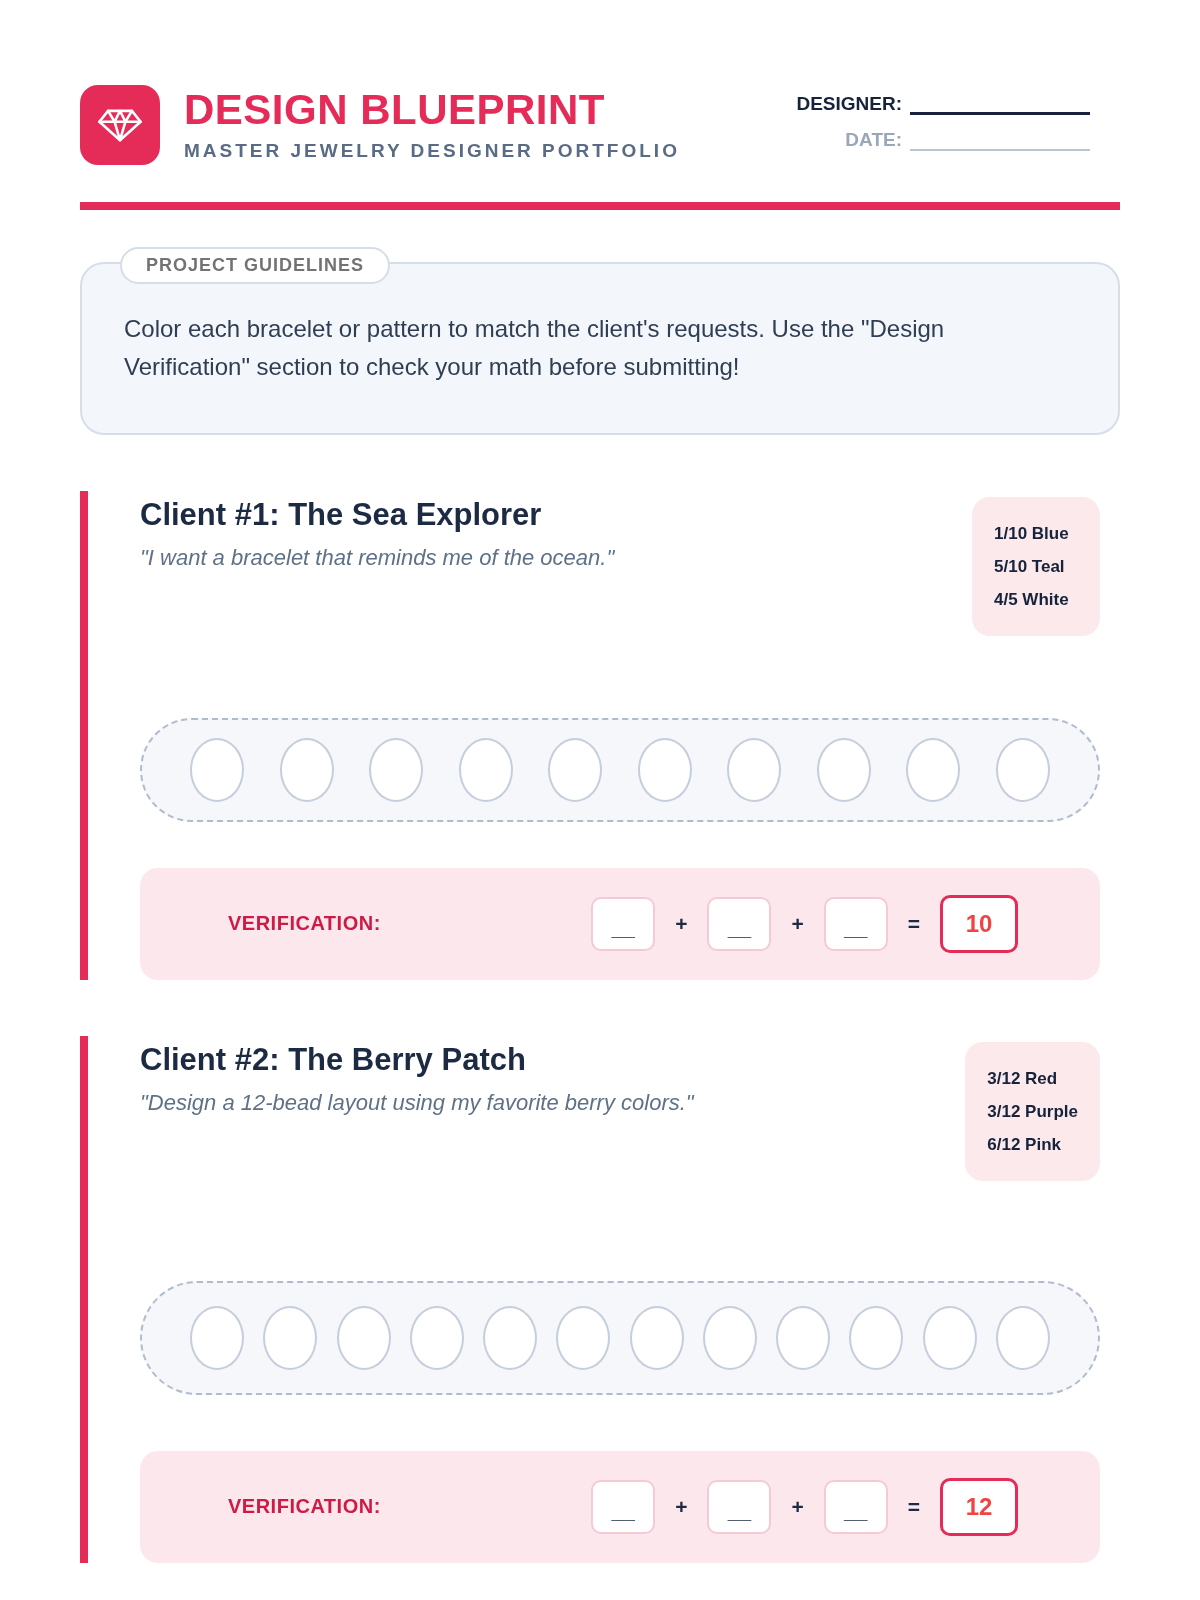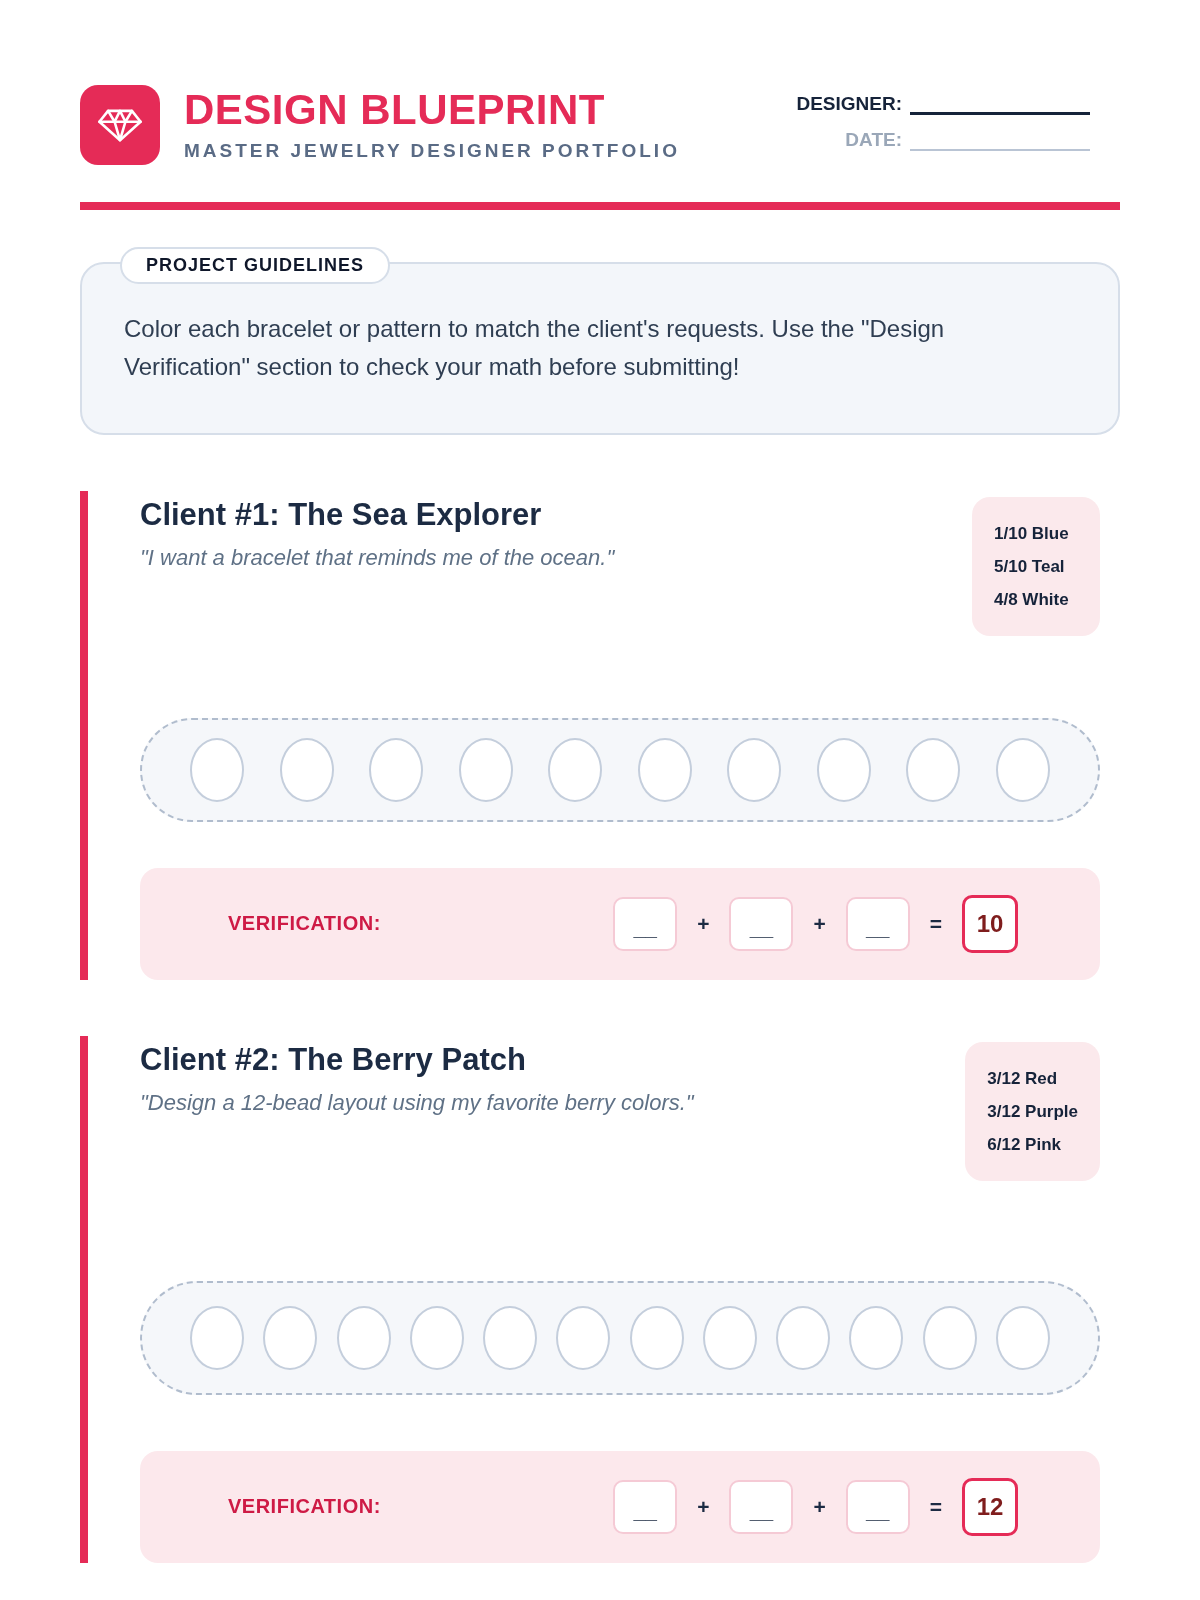--- a/index.html
+++ b/index.html
@@ -21,21 +21,21 @@
   .meta-label.light { color:#9AA7B8; font-weight:700; }
   .meta-line { display:inline-block; width:180px; height:20px; }
   .meta-line.dark { border-bottom:3px solid #16233A; }
   .meta-line.light { border-bottom:2px solid #B9C4D4; }
   
   .divider { margin:37px 80px 0 80px; height:8px; background:#E52B57; }
   
   .guidelines { position:relative; margin:52px 80px 0 80px; background:#F3F6FA; border:2px solid #D6DEE9; border-radius:24px; padding:46px 42px 46px 42px; }
   .guidelines-label {
     position:absolute; top:-17px; left:38px; background:#ffffff; border:2px solid #D6DEE9;
-    border-radius:999px; padding:6px 24px; font-size:18px; font-weight:700; color:#0f172a; letter-spacing:1px;
+    border-radius:999px; padding:6px 24px; font-size:18px; font-weight:700; color:#737373; letter-spacing:1px;
   }
   .guidelines-text { font-size:24px; color:#2F3E52; line-height:1.6; max-width:900px; }
   
   .client { position:relative; margin:56px 80px 0 80px; border-left:8px solid #E52B57; padding:6px 20px 0 52px; }
   .client-head { display:flex; justify-content:space-between; align-items:flex-start;gap:48px; }
   .client-title { font-size:31px; font-weight:800; color:#1C2B43; }
   .client-quote { margin-top:12px; font-size:22px; font-style:italic; color:#5F7186; }
   .req-badge { background:#FBE9EC; border-radius:18px; padding:20px 22px; min-width:128px; }
   .req-badge div { font-size:17px; font-weight:700; color:#16233A; line-height:33px; white-space:nowrap; }
   .bracelet {
@@ -51,22 +51,22 @@
   .client-2 .verify { margin-top:56px; }
   .verify-label { font-size:20px; font-weight:800; color:#CE1A45; letter-spacing:0.5px; }
   .equation { margin-left:auto; display:flex; align-items:center; gap:20px; }
   .blank {
     width:64px; height:54px; background:#ffffff; border:2px solid #F5CAD5; border-radius:10px;
     display:flex; align-items:flex-end; justify-content:center; padding-bottom:9px;
     font-size:21px; font-weight:700; color:#1C2B43;
   }
   .op { font-size:21px; font-weight:700; color:#1C2B43; }
   .total {
-    width:56px; height:58px; background:#ffffff; border:3px solid #E52B57; border-radius:10px;
-    display:flex; align-items:center; justify-content:center; font-size:24px; font-weight:700; color:#7f1d1d;
+    width:78px; height:58px; background:#ffffff; border:3px solid #E52B57; border-radius:10px;
+    display:flex; align-items:center; justify-content:center; font-size:24px; font-weight:700; color:#ef4444;
   }
 </style>
 </head>
 <body>
 
 <div class="page">
 
   <header class="header">
     <div class="brand">
       <div class="logo">
@@ -103,21 +103,21 @@
 
   <section class="client">
     <div class="client-head">
       <div>
         <h2 class="client-title">Client #1: The Sea Explorer</h2>
         <p class="client-quote">"I want a bracelet that reminds me of the ocean."</p>
       </div>
       <div class="req-badge">
         <div>1/10 Blue</div>
         <div>5/10 Teal</div>
-        <div>4/8 White</div>
+        <div>4/5 White</div>
       </div>
     </div>
     <div class="bracelet">
         <span class="bead"></span>
         <span class="bead"></span>
         <span class="bead"></span>
         <span class="bead"></span>
         <span class="bead"></span>
         <span class="bead"></span>
         <span class="bead"></span>

